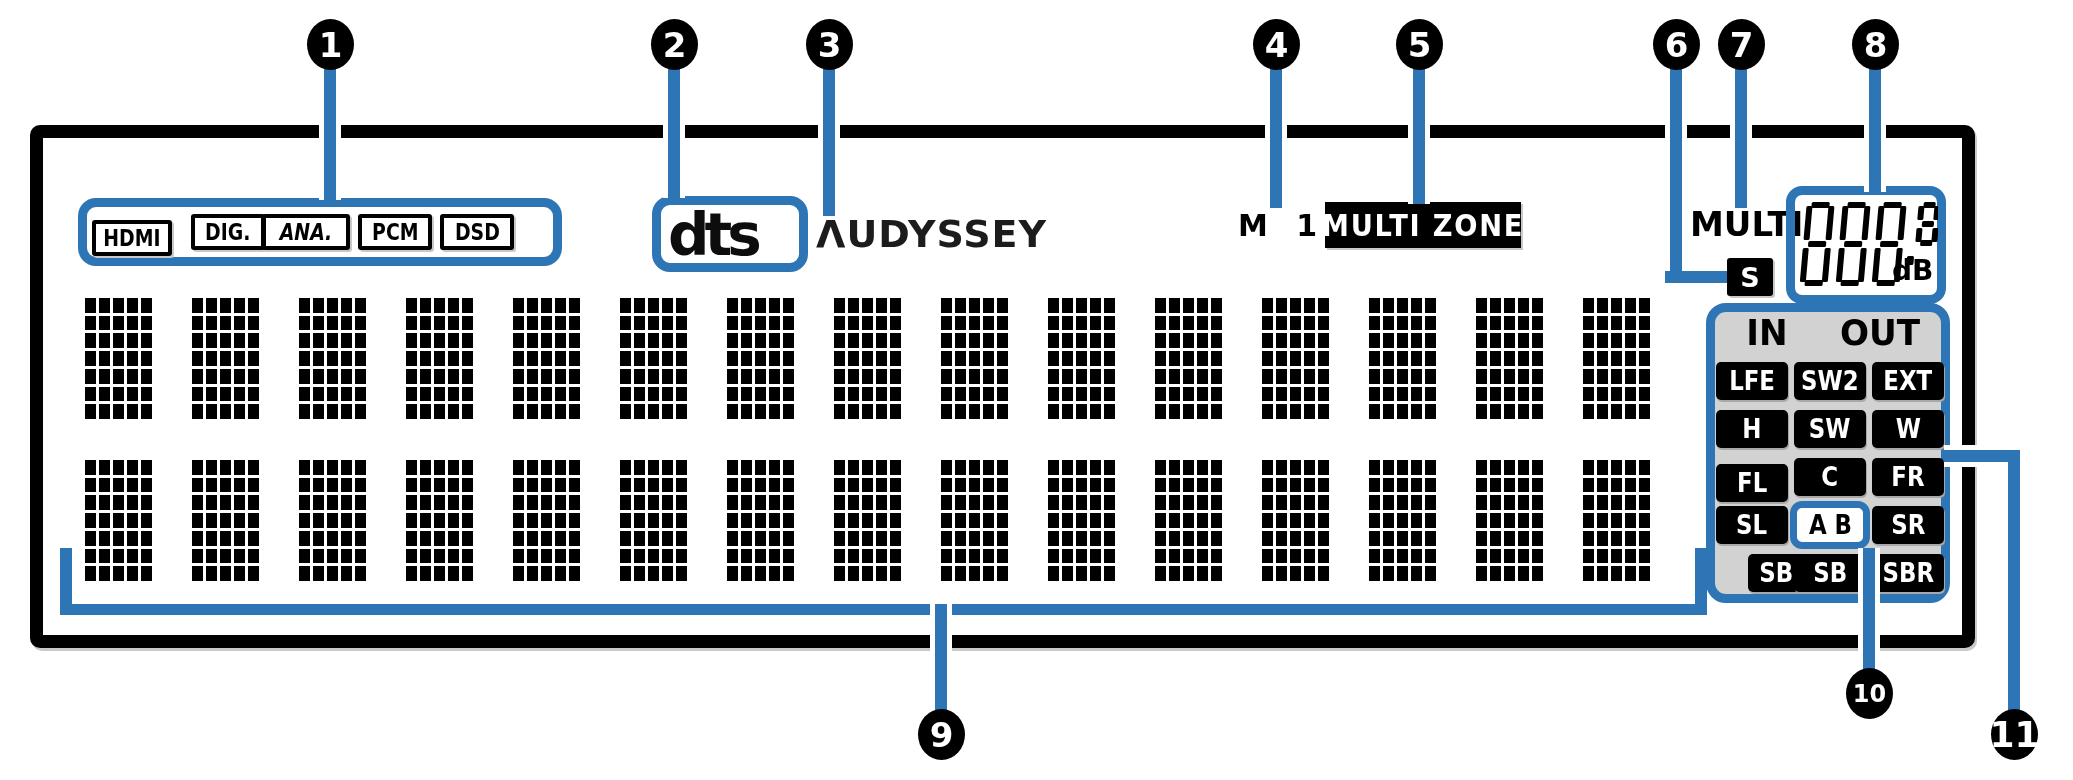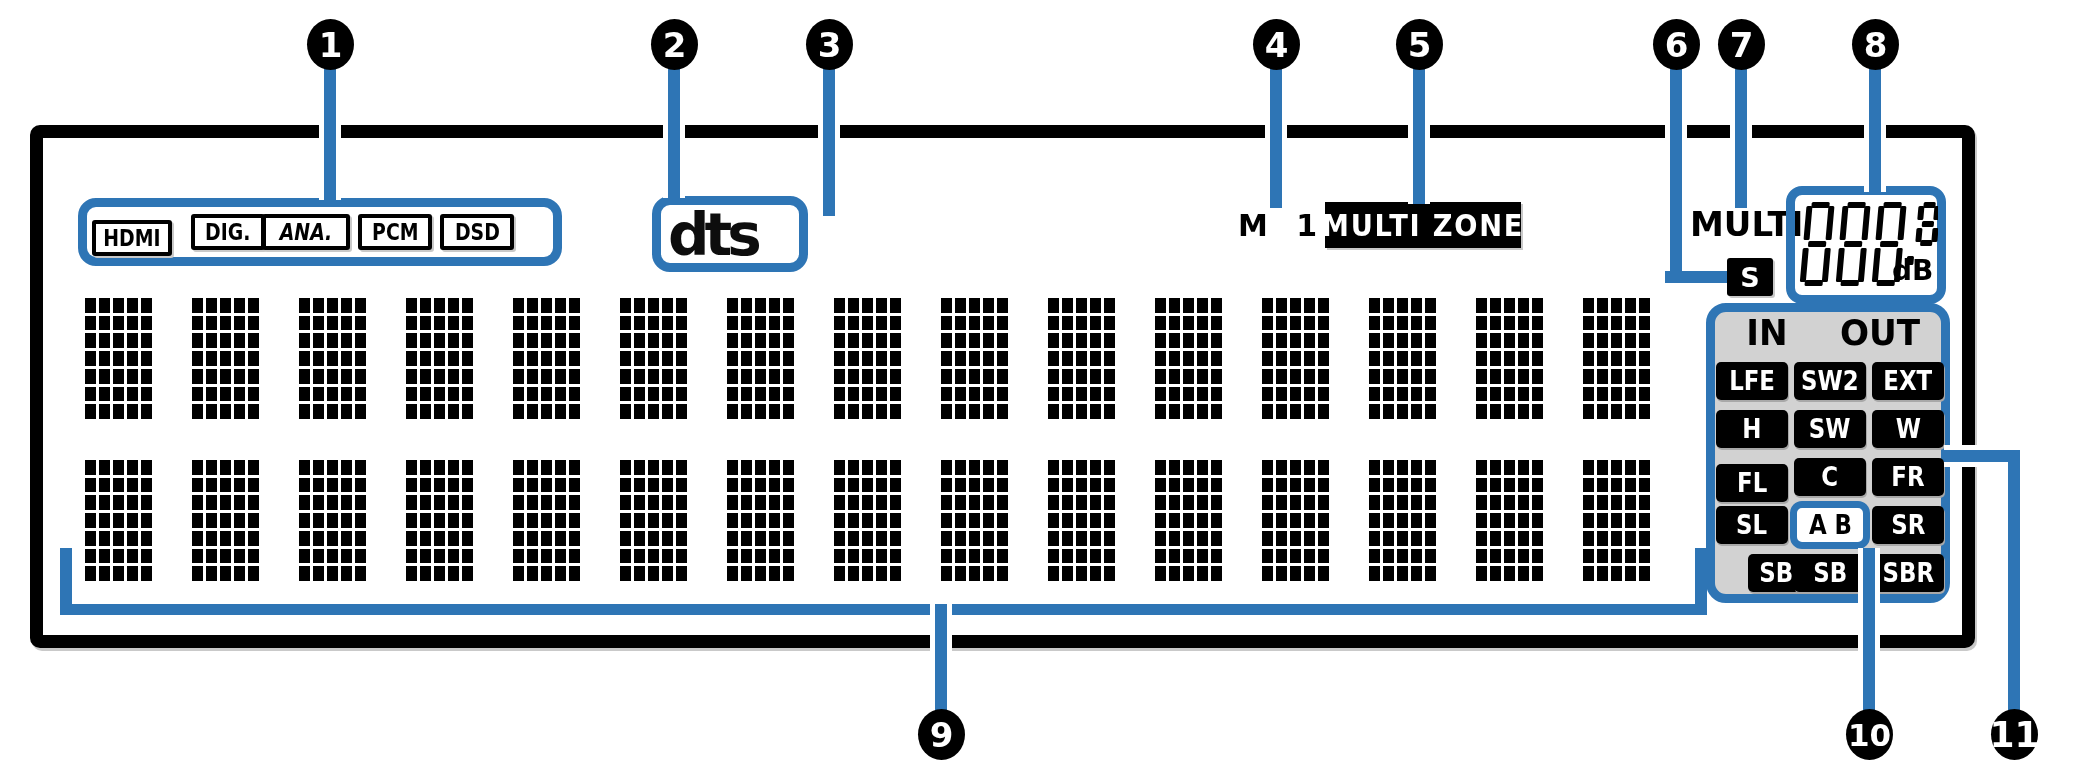--- a/index.html
+++ b/index.html
@@ -98,20 +98,23 @@
       <div class="ind-box" style="left: 440px; top: 214px; width: 74px;">
         <span>DSD</span>
       </div>
     </div>
 
   <div class="abs blue-outline" style="left:652px;top:196px;width:156px;height:76px;"></div>
   <div class="abs" style="left:668px;top:206px;">
     <span id="dts-text">dts</span>
   </div>
 
+  <div class="abs" style="left:816px;top:212px;">
+    <span id="audyssey">ΛUDYSSEY</span>
+  </div>
 
   <div class="abs" style="left:1238px;top:208px;">
     <span id="m12">M 1 2</span>
   </div>
 
   <div id="multizone" class="abs" style="left:1325px;top:202px;width:196px;height:46px;">
     <span>MULTI ZONE</span>
   </div>
 
   <div class="abs" style="left:1690px;top:204px;">
@@ -263,17 +266,17 @@
       <div class="vline plain" style="position: absolute; left: 2008px; top: 456px; height: 256px;"></div>
       <div class="callout" style="position: absolute; left: 307px; top: 19px; width: 47px; height: 51px; font-size: 34px;">1</div>
       <div class="callout" style="position: absolute; left: 651px; top: 19px; width: 47px; height: 51px; font-size: 34px;">2</div>
       <div class="callout" style="position: absolute; left: 806px; top: 19px; width: 47px; height: 51px; font-size: 34px;">3</div>
       <div class="callout" style="position: absolute; left: 1253px; top: 19px; width: 47px; height: 51px; font-size: 34px;">4</div>
       <div class="callout" style="position: absolute; left: 1396px; top: 19px; width: 47px; height: 51px; font-size: 34px;">5</div>
       <div class="callout" style="position: absolute; left: 1653px; top: 19px; width: 47px; height: 51px; font-size: 34px;">6</div>
       <div class="callout" style="position: absolute; left: 1718px; top: 19px; width: 47px; height: 51px; font-size: 34px;">7</div>
       <div class="callout" style="position: absolute; left: 1852px; top: 19px; width: 47px; height: 51px; font-size: 34px;">8</div>
       <div class="callout" style="position: absolute; left: 918px; top: 709px; width: 47px; height: 51px; font-size: 34px;">9</div>
-      <div class="callout" style="position: absolute; left: 1846px; top: 709px; width: 47px; height: 51px; font-size: 31px;">10</div>
+      <div class="callout" style="position: absolute; left: 1846px; top: 668px; width: 47px; height: 51px; font-size: 24px;">10</div>
       <div class="callout" style="position: absolute; left: 1991px; top: 709px; width: 47px; height: 51px; font-size: 36px;">11</div>
     </div>
 
 </div>
 
 </body></html>

